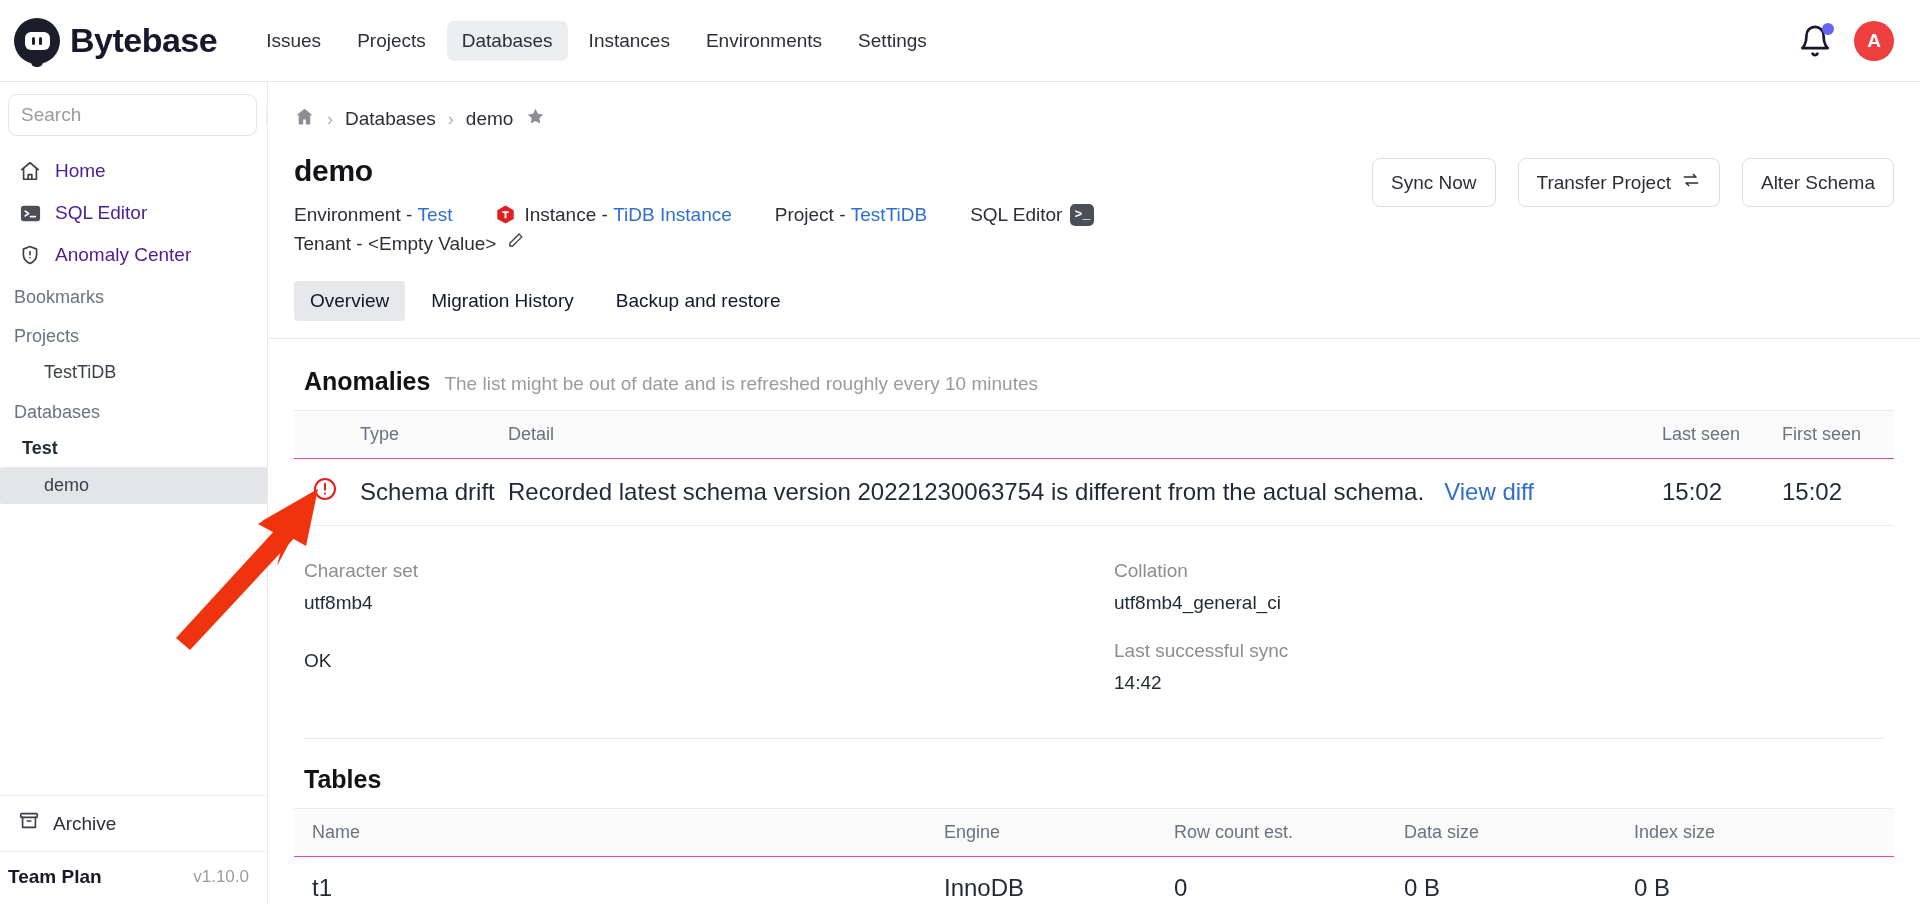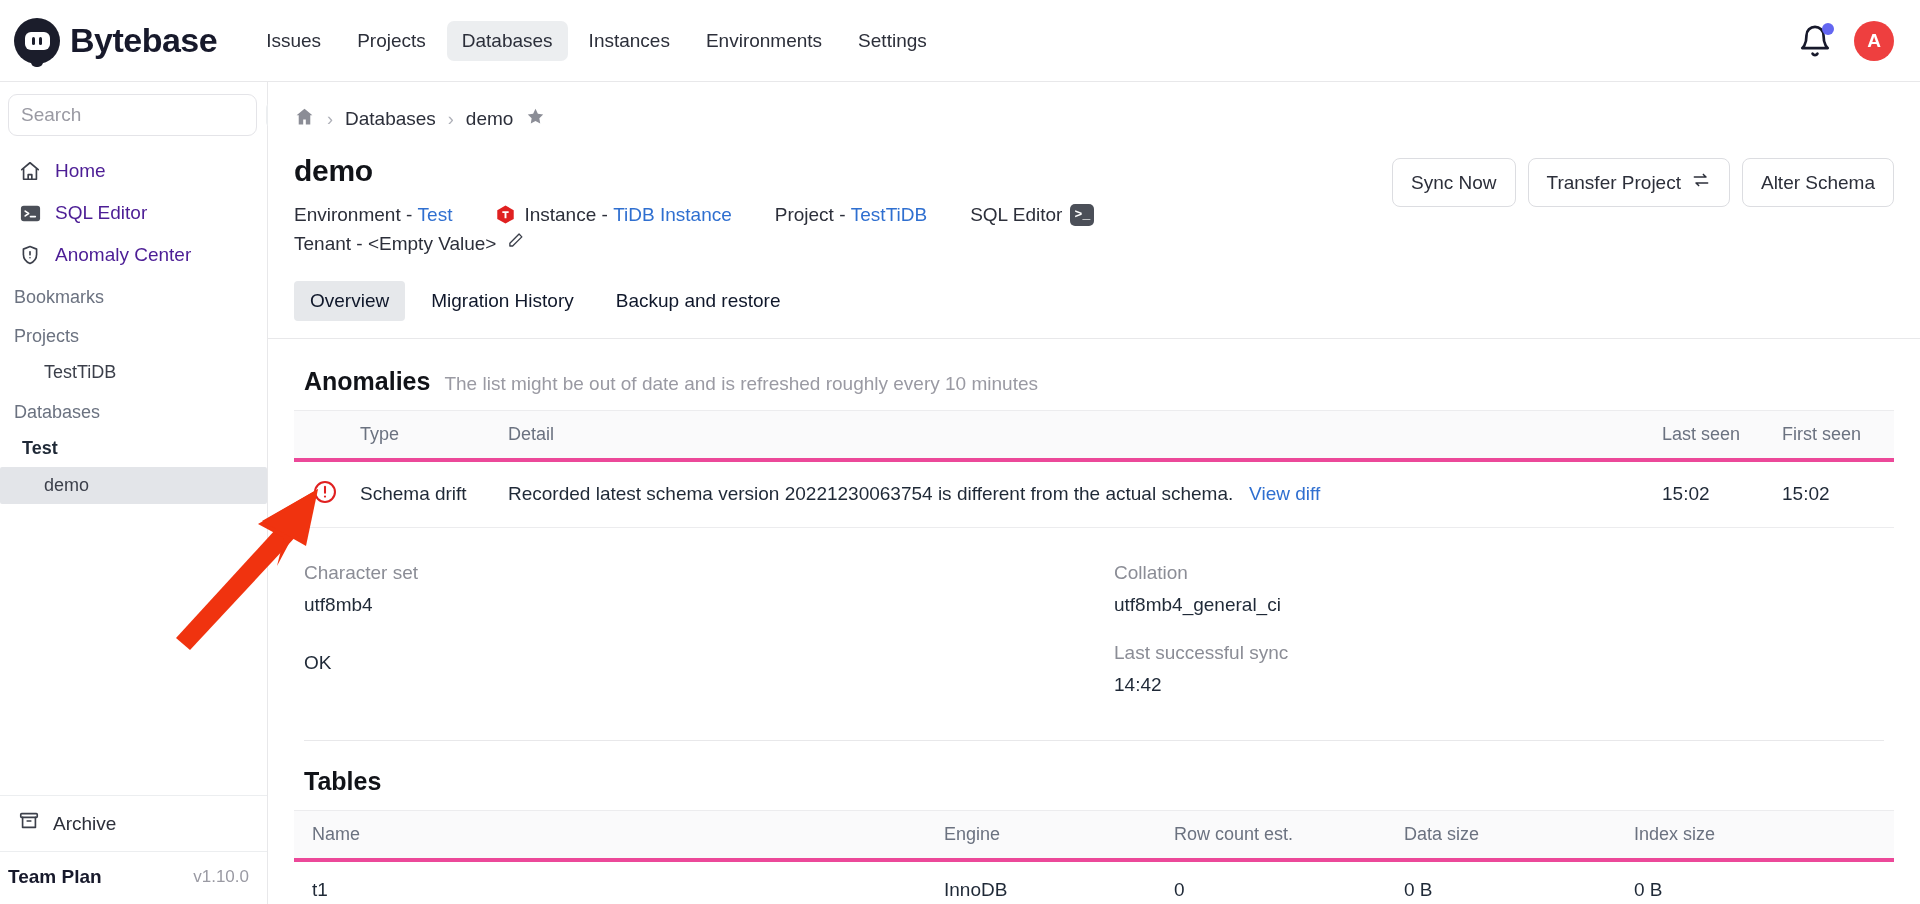--- a/index.html
+++ b/index.html
@@ -134,21 +134,21 @@
     width: 21px; height: 21px; border-radius: 4px; margin-right: 8px;
     display: inline-flex; align-items: center; justify-content: center;
   }
   .sqled-badge {
     width: 24px; height: 22px; border-radius: 5px; background: #4b4f58;
     display: inline-flex; align-items: center; justify-content: center;
     color: #fff; font-size: 13px; font-weight: 700; margin-left: 8px;
     font-family: "Liberation Mono", monospace;
   }
 
-  .head-actions { margin-left: auto; display: flex; gap: 12px; padding-top: 4px; }
+  .head-actions { margin-left: auto; display: flex; gap: 22px; padding-top: 4px; }
   .btn {
     border: 1px solid #dcdde1; background: #fff; border-radius: 8px;
     font-size: 19px; color: #2c2f3a; padding: 11px 18px; cursor: pointer;
     white-space: nowrap; display: inline-flex; align-items: center; gap: 10px;
     font-family: "Liberation Sans", sans-serif;
   }
 
   .tabs { display: flex; gap: 10px; padding: 22px 26px 0 26px; }
   .tab {
     font-size: 19px; color: #0f172a; padding: 9px 16px; border-radius: 4px; cursor: pointer;
@@ -159,24 +159,24 @@
 
   .section { padding: 0 26px; }
   .sec-head { display: flex; align-items: baseline; gap: 14px; padding: 28px 0 14px 10px; }
   .sec-title { font-size: 25px; font-weight: 700; color: #111318; }
   .sec-sub { font-size: 19px; color: #9a9aa3; }
 
   table.grid { width: 100%; border-collapse: collapse; table-layout: fixed; }
   table.grid thead th {
     background: #fafafb; color: #6b7280; font-size: 18px; font-weight: 400;
     text-align: left; padding: 13px 0; border-top: 1px solid #ececee;
-    border-bottom: 4px solid #ec4899;
+    border-bottom: 1px solid #ec4899;
   }
   table.grid tbody td {
-    font-size: 19px; color: #1f2937; padding: 17px 0;
+    font-size: 24px; color: #1f2937; padding: 17px 0;
     border-bottom: 1px solid #ececee; vertical-align: middle;
   }
   .tlink { color: #2f6fd0; cursor: pointer; }
 
   .kv-grid {
     display: grid; grid-template-columns: 1fr 1fr; column-gap: 40px; row-gap: 0;
     padding: 34px 10px 0 10px;
   }
   .kv-label { font-size: 19px; color: #8b8d96; }
   .kv-value { font-size: 19px; color: #1f2937; padding-top: 10px; padding-bottom: 26px; }

